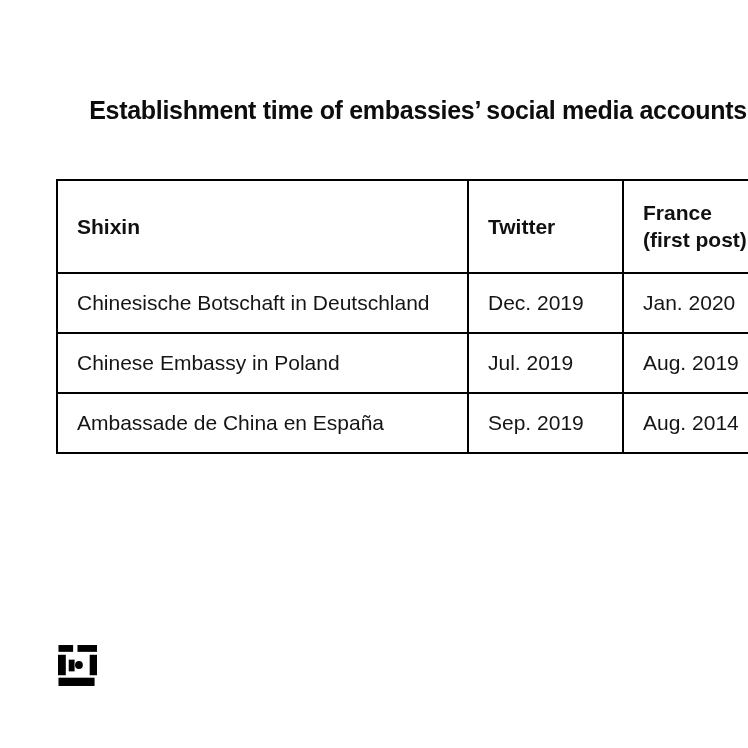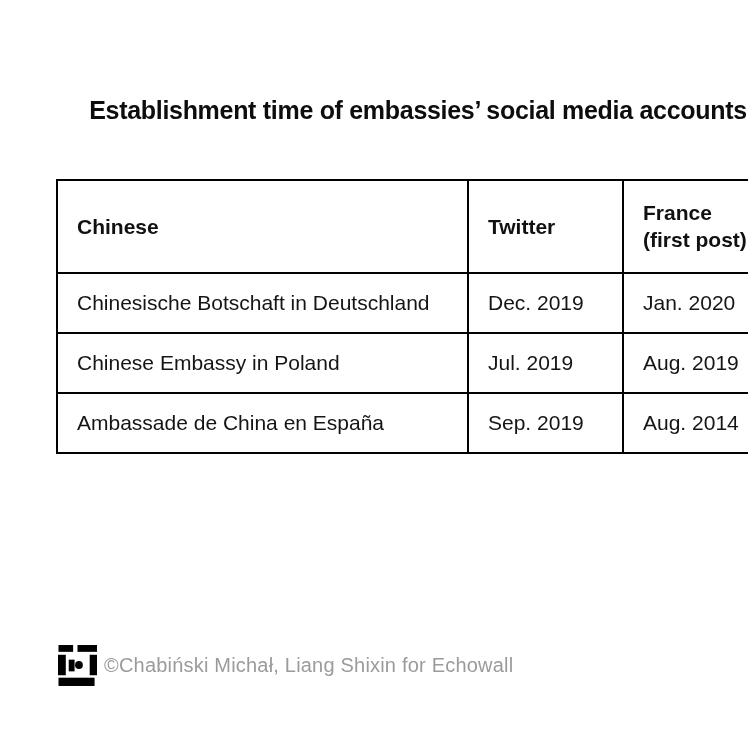--- a/index.html
+++ b/index.html
@@ -78,21 +78,21 @@
   <h1 class="title">Establishment time of embassies’ social media accounts</h1>
 
   <table class="embassy-table">
     <colgroup>
       <col style="width:411px">
       <col style="width:155px">
       <col style="width:159px">
     </colgroup>
     <thead>
       <tr class="header-row">
-        <th>Chinese</th>
+        <th>Shixin</th>
         <th>Twitter</th>
         <th>
           <span class="wechat-header-line">France</span>
           <span class="wechat-header-line">(first post)</span>
         </th>
       </tr>
     </thead>
     <tbody>
       <tr class="data-row">
         <td>Chinesische Botschaft in Deutschland</td>
@@ -117,16 +117,15 @@
       <g fill="#000000">
         <rect x="0.5" y="0" width="15" height="7"></rect>
         <rect x="20" y="0" width="20" height="7"></rect>
         <rect x="0" y="10" width="8" height="21"></rect>
         <rect x="32.5" y="10" width="7.5" height="21"></rect>
         <rect x="11" y="15" width="6" height="12"></rect>
         <circle cx="21.5" cy="20.5" r="4"></circle>
         <rect x="0.5" y="33.5" width="37" height="8.5"></rect>
       </g>
     </svg>
-    <span class="credit">©Chabiński Michał, Liang Shixin for Echowall</span>
   </div>
 
 </div>
 
 </body></html>

